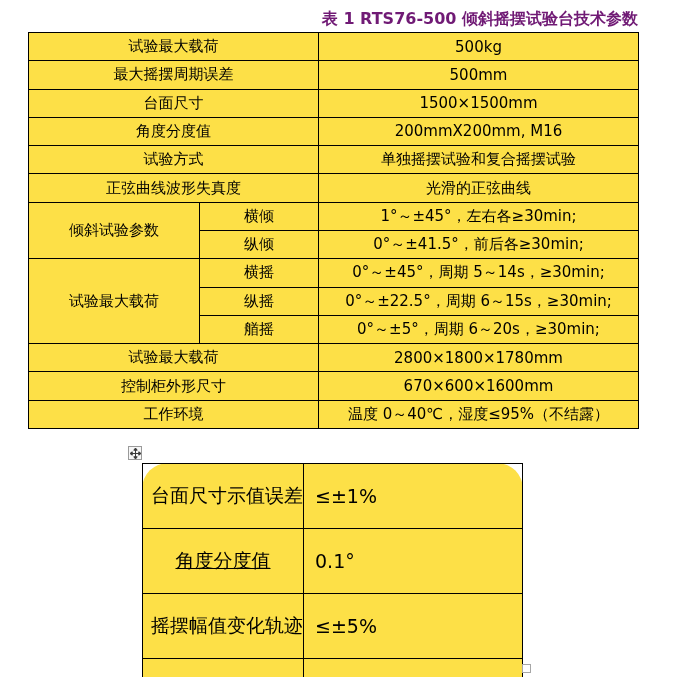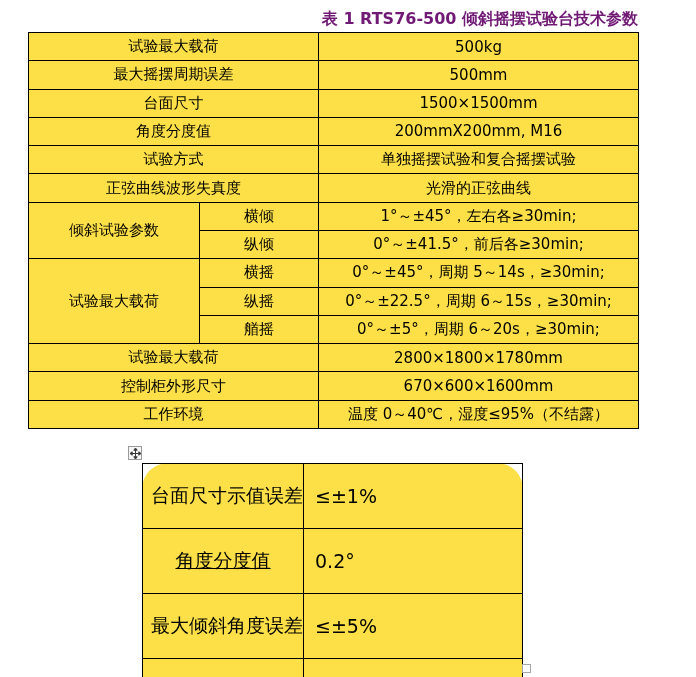--- a/index.html
+++ b/index.html
@@ -152,24 +152,24 @@
       <col style="width:161px">
       <col style="width:219px">
     </colgroup>
   <tbody>
       <tr>
     <td class="lbl">台面尺寸示值误差</td>
     <td class="val">≤±1%</td>
   </tr>
   <tr>
     <td class="lbl center">角度分度值</td>
-    <td class="val">0.2°</td>
+    <td class="val">0.1°</td>
   </tr>
   <tr>
-    <td class="lbl">最大倾斜角度误差</td>
+    <td class="lbl">摇摆幅值变化轨迹</td>
     <td class="val">≤±5%</td>
   </tr>
   <tr>
     <td class="lbl">正弦曲线波形失真度</td>
     <td class="val">≤±15%</td>
   </tr>
 </tbody>
   </table>
 
 <div class="resize-handle"></div>

